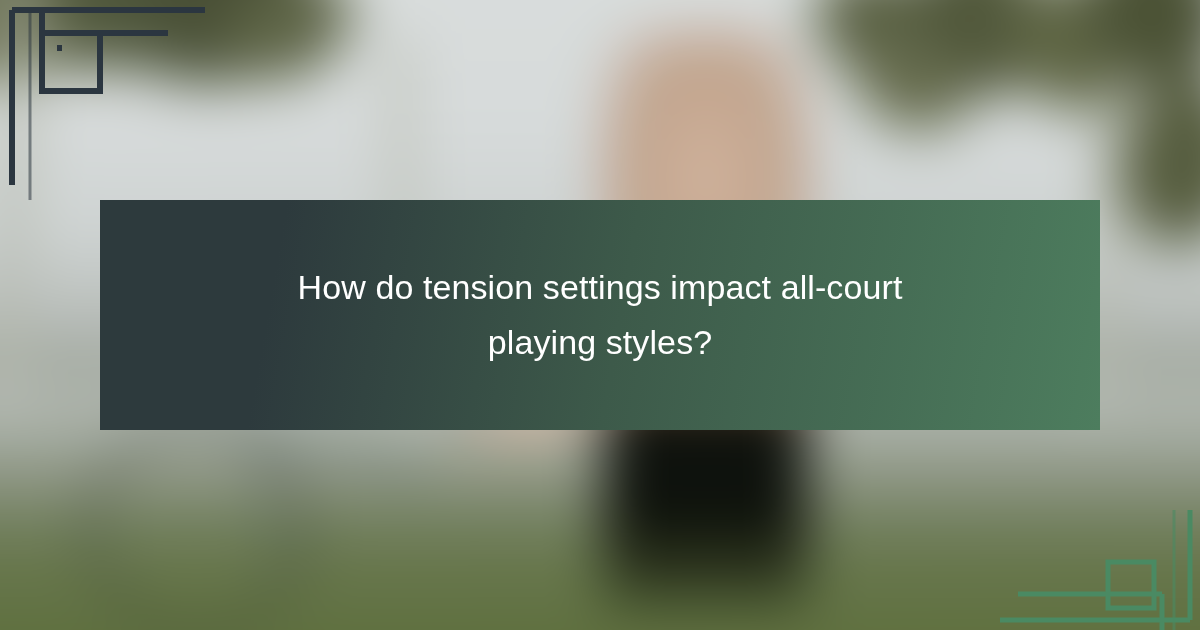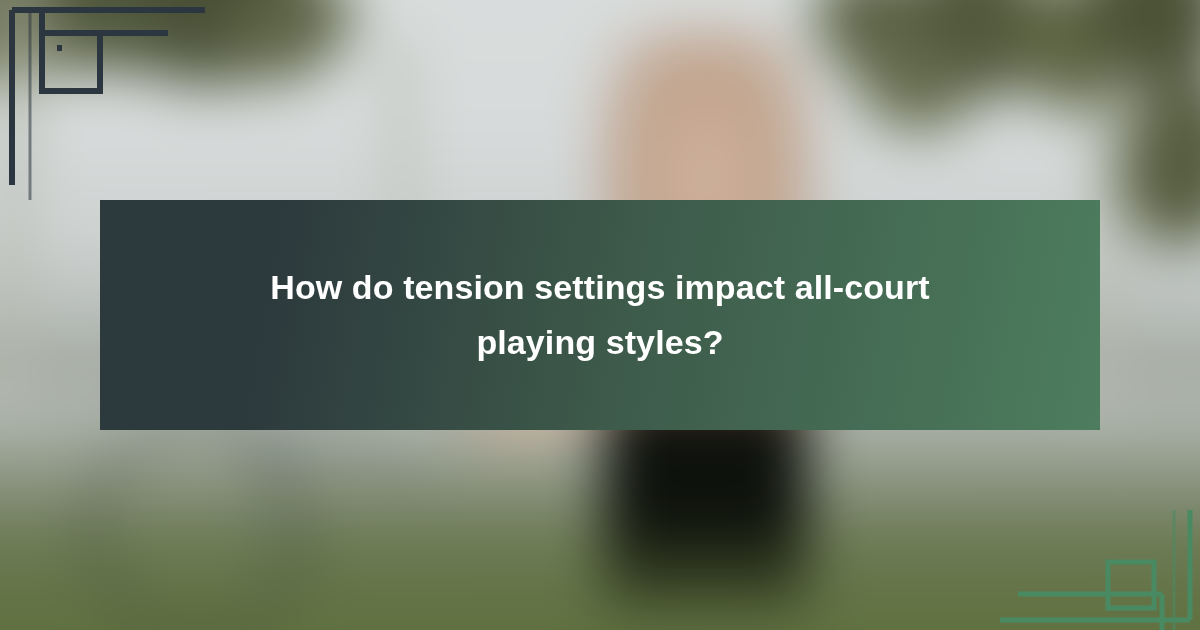--- a/index.html
+++ b/index.html
@@ -142,21 +142,21 @@
     left:100px; top:200px;
     width:1000px; height:230px;
     display:flex;
     align-items:center;
     justify-content:center;
     padding:0 70px;
   }
   .banner-title {
     font-size:34px;
     line-height:1.62;
-    font-weight:700;
+    font-weight:400;
     color:#ffffff;
     text-align:center;
     letter-spacing:0.1px;
     max-width:700px;
   }
 </style>
 </head>
 <body>
 
 <div id="stage">

